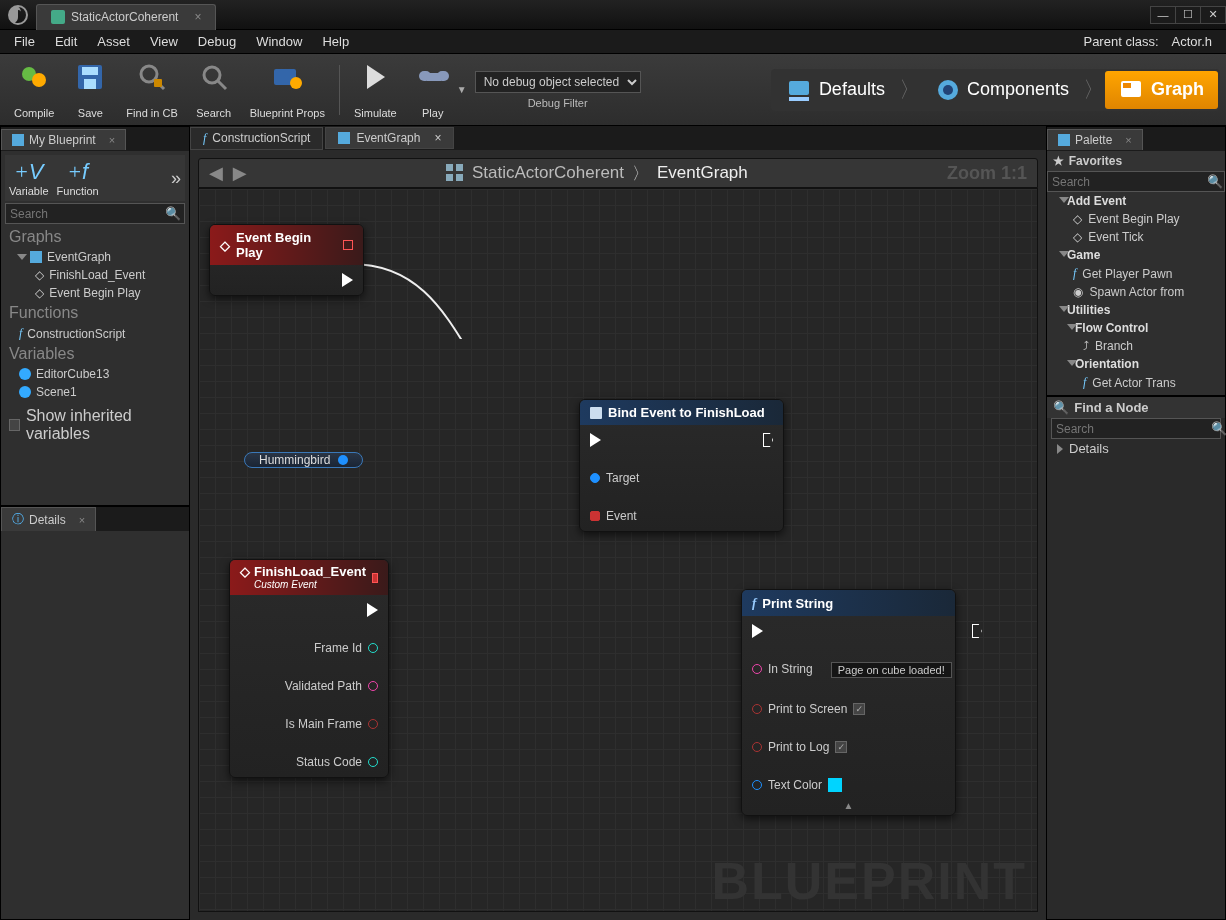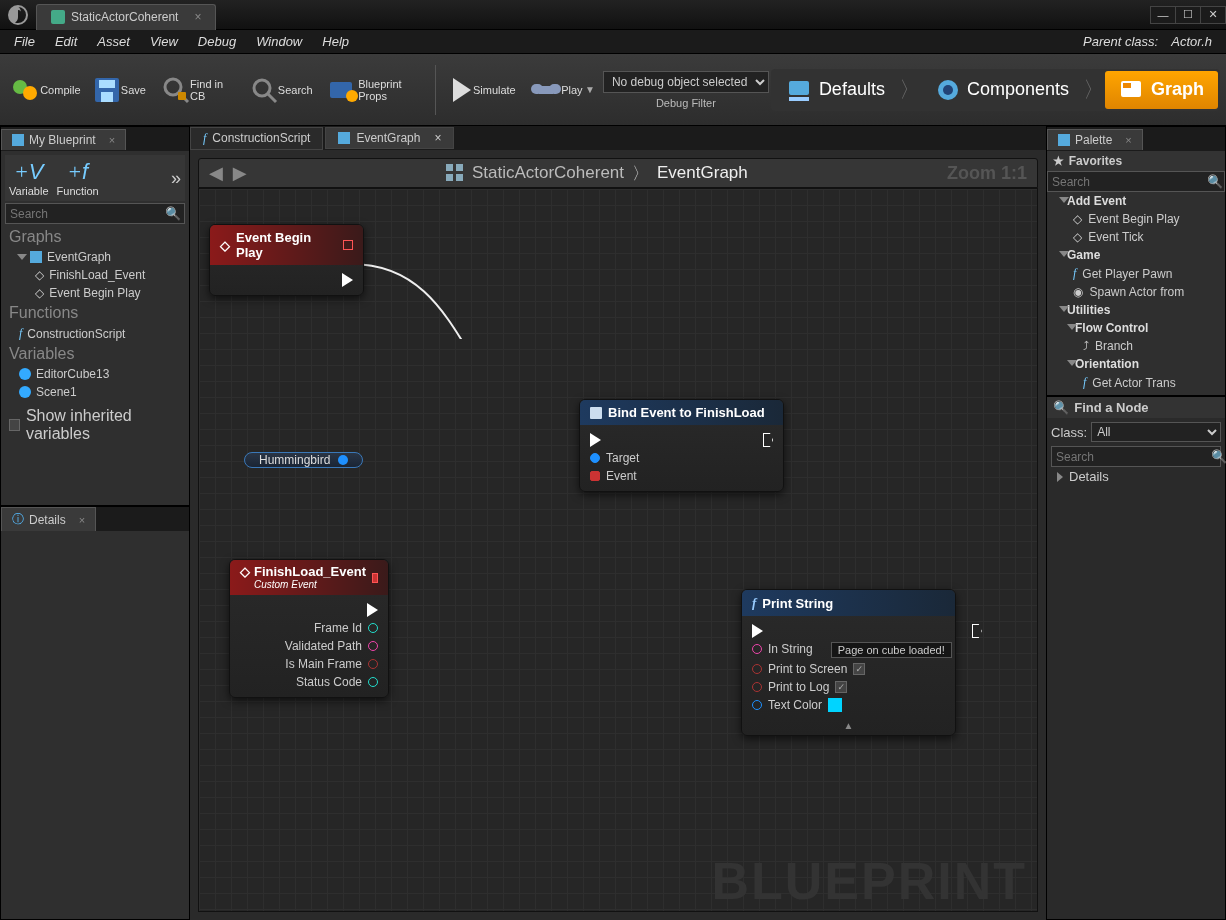--- a/index.html
+++ b/index.html
@@ -6,28 +6,28 @@
 body { width:1226px; height:920px; background:#1a1a1a; color:#ccc; font-size:13px; overflow:hidden; }
 
 
 .titlebar { height:30px; background:linear-gradient(#222,#111); display:flex; align-items:center; border-bottom:1px solid #000; }
 .logo { width:24px; height:24px; margin:0 6px; color:#aaa; }
 .tab-app { background:#3a3a3a; height:26px; padding:0 14px; display:flex; align-items:center; gap:6px; border-radius:3px 3px 0 0; margin-top:4px; border:1px solid #555; border-bottom:none; font-size:12px; }
 .winctrls { margin-left:auto; display:flex; }
 .winctrls div { width:26px; height:18px; background:#1b1b1b; border:1px solid #444; display:flex; align-items:center; justify-content:center; font-size:11px; color:#ccc; margin-left:-1px; }
 
 
-.menubar { height:24px; background:#1b1b1b; display:flex; align-items:center; padding:0 4px; gap:0; border-bottom:1px solid #000;font-style:italic; }
+.menubar { height:24px; background:#1b1b1b; display:flex; align-items:center; padding:0 4px; gap:0; border-bottom:1px solid #000; }
 .menubar span { padding:3px 10px; font-size:13px; color:#ddd; }
 .parentclass { margin-left:auto; font-size:12px; color:#888; padding-right:6px; }
 .parentclass b { color:#ddd; font-weight:normal; }
 
 
 .toolbar { height:72px; background:linear-gradient(#3b3b3b,#2d2d2d); display:flex; align-items:center; padding:4px 6px; gap:2px; border-bottom:1px solid #000; }
-.tbtn { display:flex; align-items:center; justify-content:center; padding:2px 8px; height:62px; min-width:52px; color:#ddd; font-size:11px; }
+.tbtn { display:flex; flex-direction:column; align-items:center; justify-content:space-between; padding:2px 8px; height:62px; min-width:52px; color:#ddd; font-size:11px; }
 .tbtn .ticon { width:32px; height:32px; display:flex; align-items:center; justify-content:center; }
 .debugfilter { display:flex; flex-direction:column; align-items:center; gap:4px; margin-left:6px; }
 .debugfilter select { background:#222; color:#ccc; border:1px solid #555; font-size:12px; padding:2px 4px; }
 .debugfilter .lbl { font-size:11px; color:#bbb; }
 .crumbs { margin-left:auto; display:flex; align-items:center; background:#323232; border-radius:4px; padding:2px; }
 .crumb { display:flex; align-items:center; gap:6px; padding:6px 14px; font-size:18px; color:#ffffff; }
 .crumb.active { background:linear-gradient(#ffa500,#e08500); color:#fff; border-radius:3px; font-weight:bold; }
 .crumb-sep { color:#666; font-size:22px; }
 
 
@@ -82,21 +82,21 @@
 
 
 .node { position:absolute; background:linear-gradient(#2a2a2a,#222); border:1px solid #111; border-radius:6px; box-shadow:0 3px 8px rgba(0,0,0,.6); }
 .node-head { padding:5px 10px; border-radius:5px 5px 0 0; font-size:13px; font-weight:bold; display:flex; align-items:center; gap:6px; }
 .node-head.red { background:linear-gradient(90deg,#8b1a1a,#3a1a1a); color:#fff; }
 .node-head.blue { background:linear-gradient(90deg,#1e3a5f,#1a2838); color:#fff; }
 .node-head.func { background:linear-gradient(90deg,#1e3a5f,#1a2838); color:#fff; }
 .node-head .sq { width:10px; height:10px; border:1px solid #f55; margin-left:auto; }
 .node-head .sq.fill { background:#c33; }
 .node-body { padding:8px 10px; display:flex; gap:20px; font-size:12px; }
-.node-col { display:flex; flex-direction:column; gap:4px; }
+.node-col { display:flex; flex-direction:column; gap:24px; }
 .node-col.right { align-items:flex-end; margin-left:auto; }
 .pin { display:flex; align-items:center; gap:6px; color:#ccc; white-space:nowrap; }
 .pin.r { flex-direction:row-reverse; }
 .exec-pin { width:0; height:0; border-top:7px solid transparent; border-bottom:7px solid transparent; border-left:11px solid #fff; }
 .exec-hollow { width:10px; height:14px; border:1.5px solid #fff; clip-path:polygon(0 0,70% 0,100% 50%,70% 100%,0 100%); }
 .dot { width:10px; height:10px; border-radius:50%; border:1.5px solid; }
 .dot.blue { border-color:#1e90ff; background:#1e90ff; }
 .dot.red { border-color:#c33; background:#c33; }
 .dot.pink { border-color:#e4a; }
 .dot.redh { border-color:#a33; }
@@ -542,24 +542,20 @@
             <i style="color:#7cf;font-family:serif">f</i> 
             <span>Destroy Actor</span>
           </div>
       </div>
     </div>
     <div class="panel" style="flex:1">
       <div class="pal-hdr">
           <span>🔍</span>
           <span>Find a Node</span>
         </div>
-      <div style="padding:4px;display:flex;align-items:center;gap:4px">
-        <span>Class:</span>
-        <select class="cls"><option>All</option></select>
-      </div>
       <div class="search" style="margin:0 4px">
           <input placeholder="Search" style="">
           <span class="mag">🔍</span>
         </div>
       <div class="pal-item" style="padding-left:10px">
           <span class="tri"></span> 
           <span>Details</span>
         </div>
     </div>
   </div>

